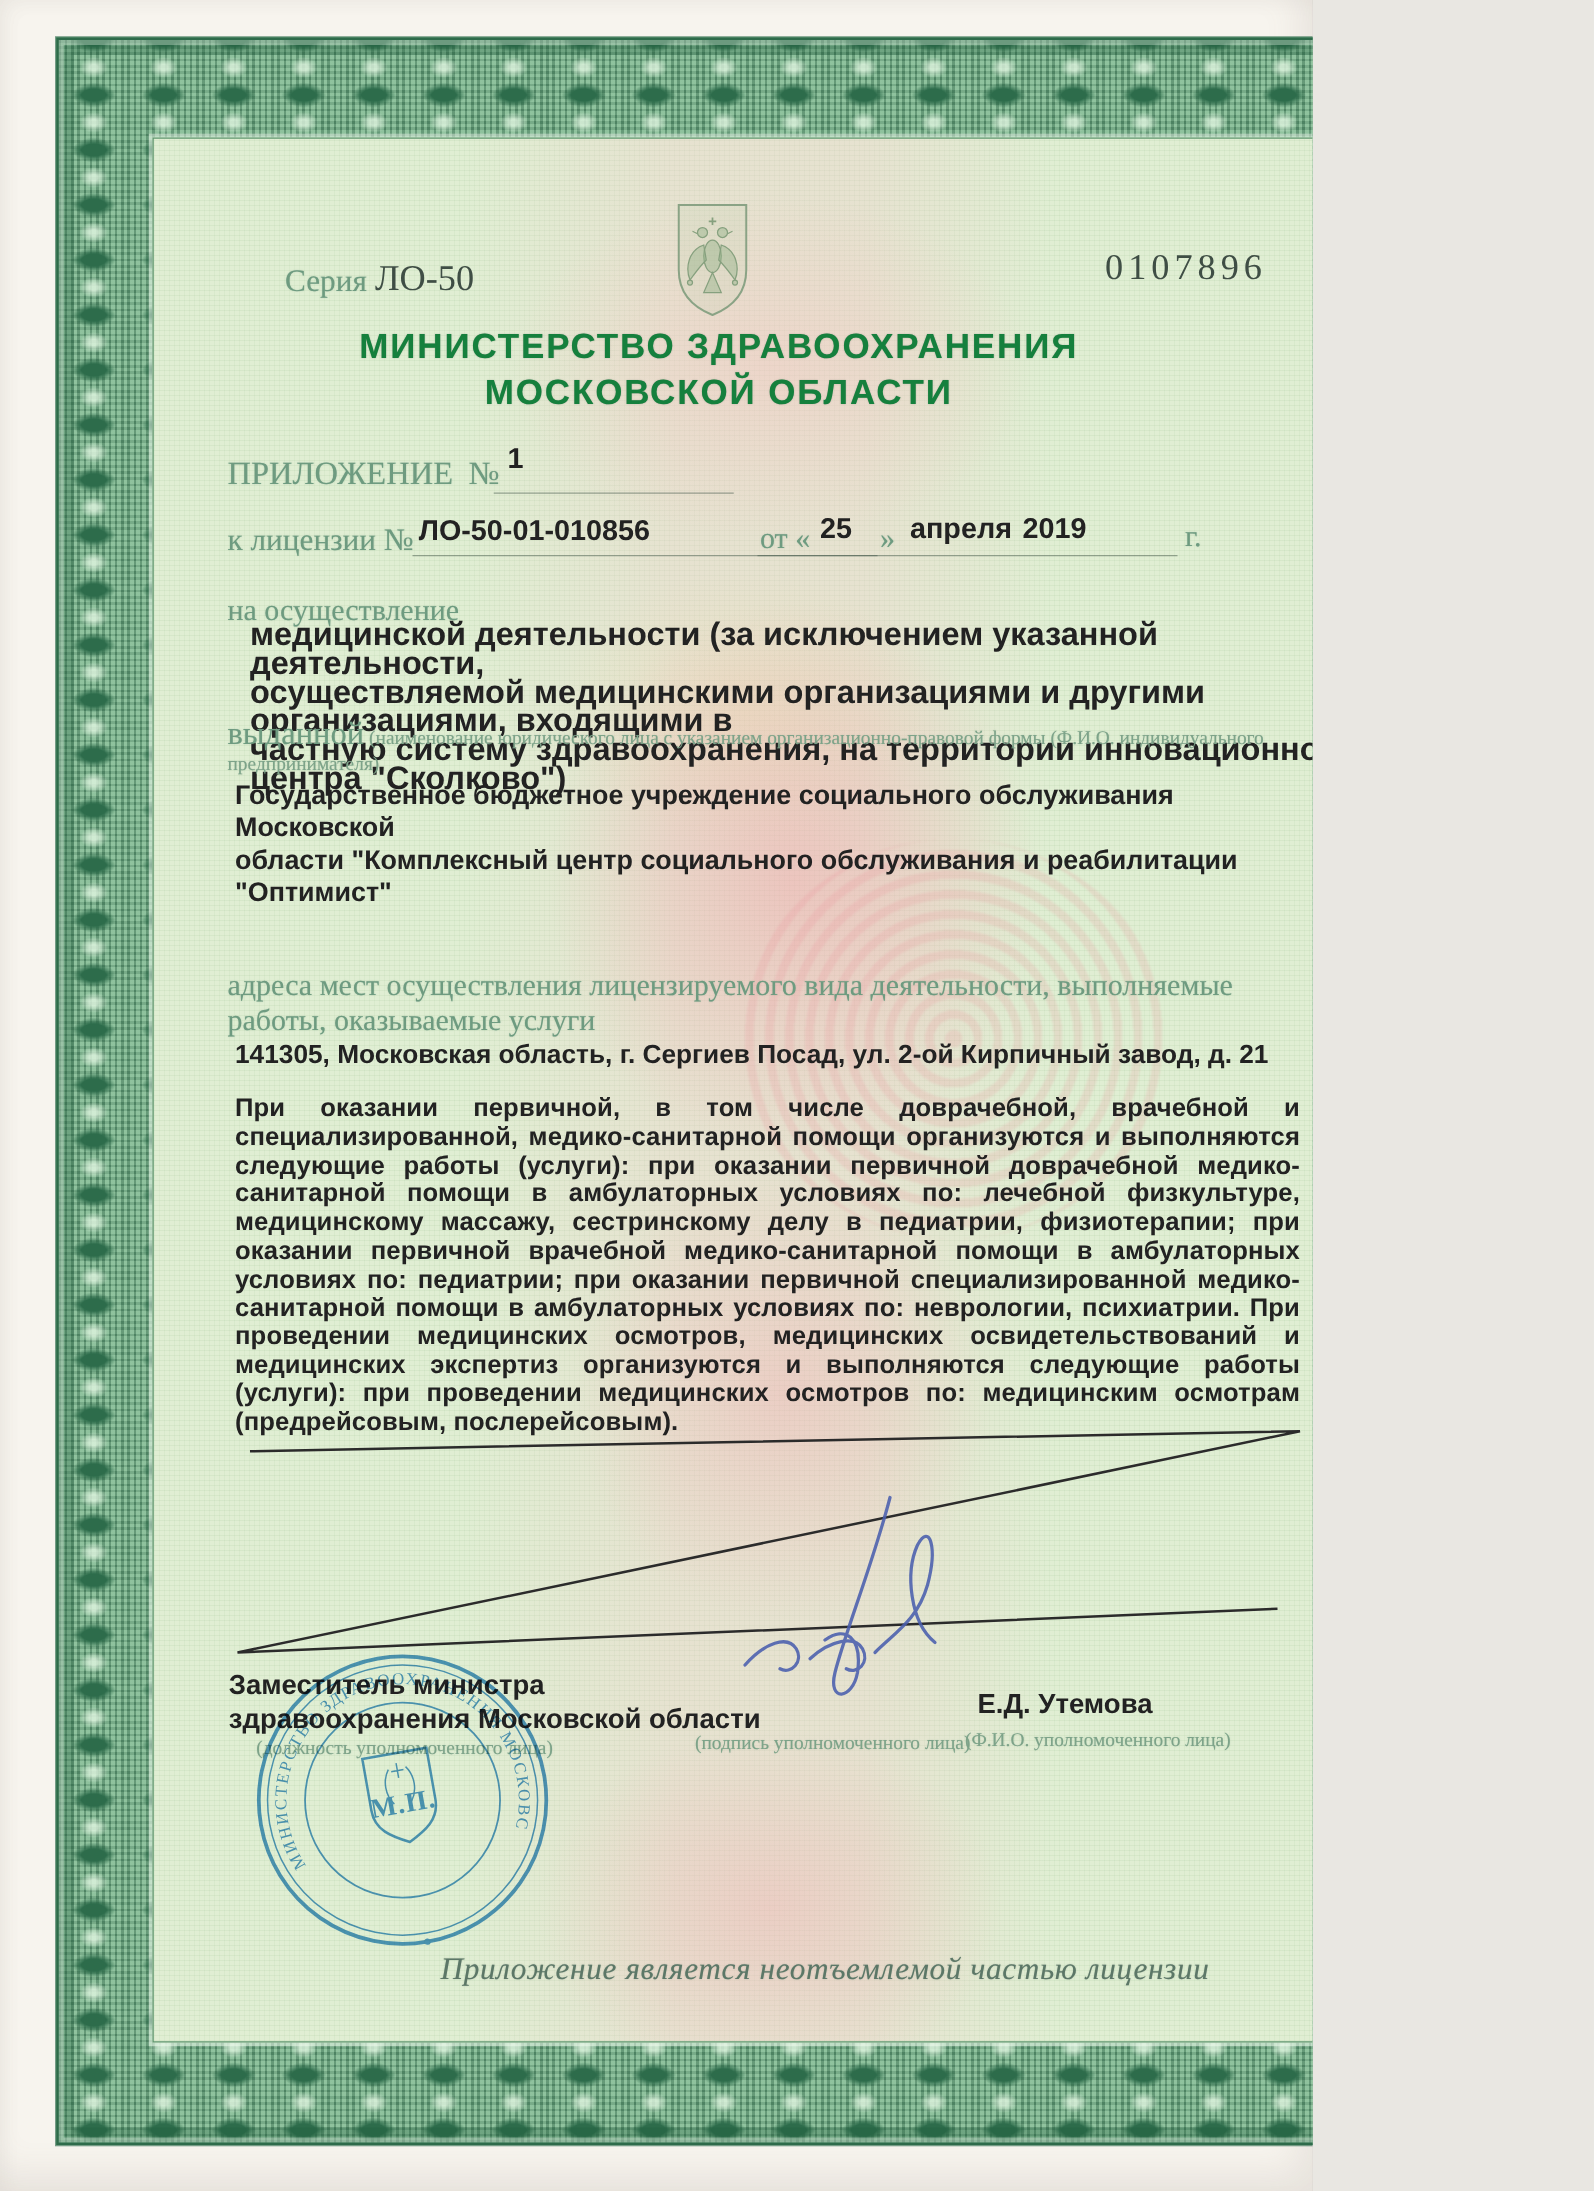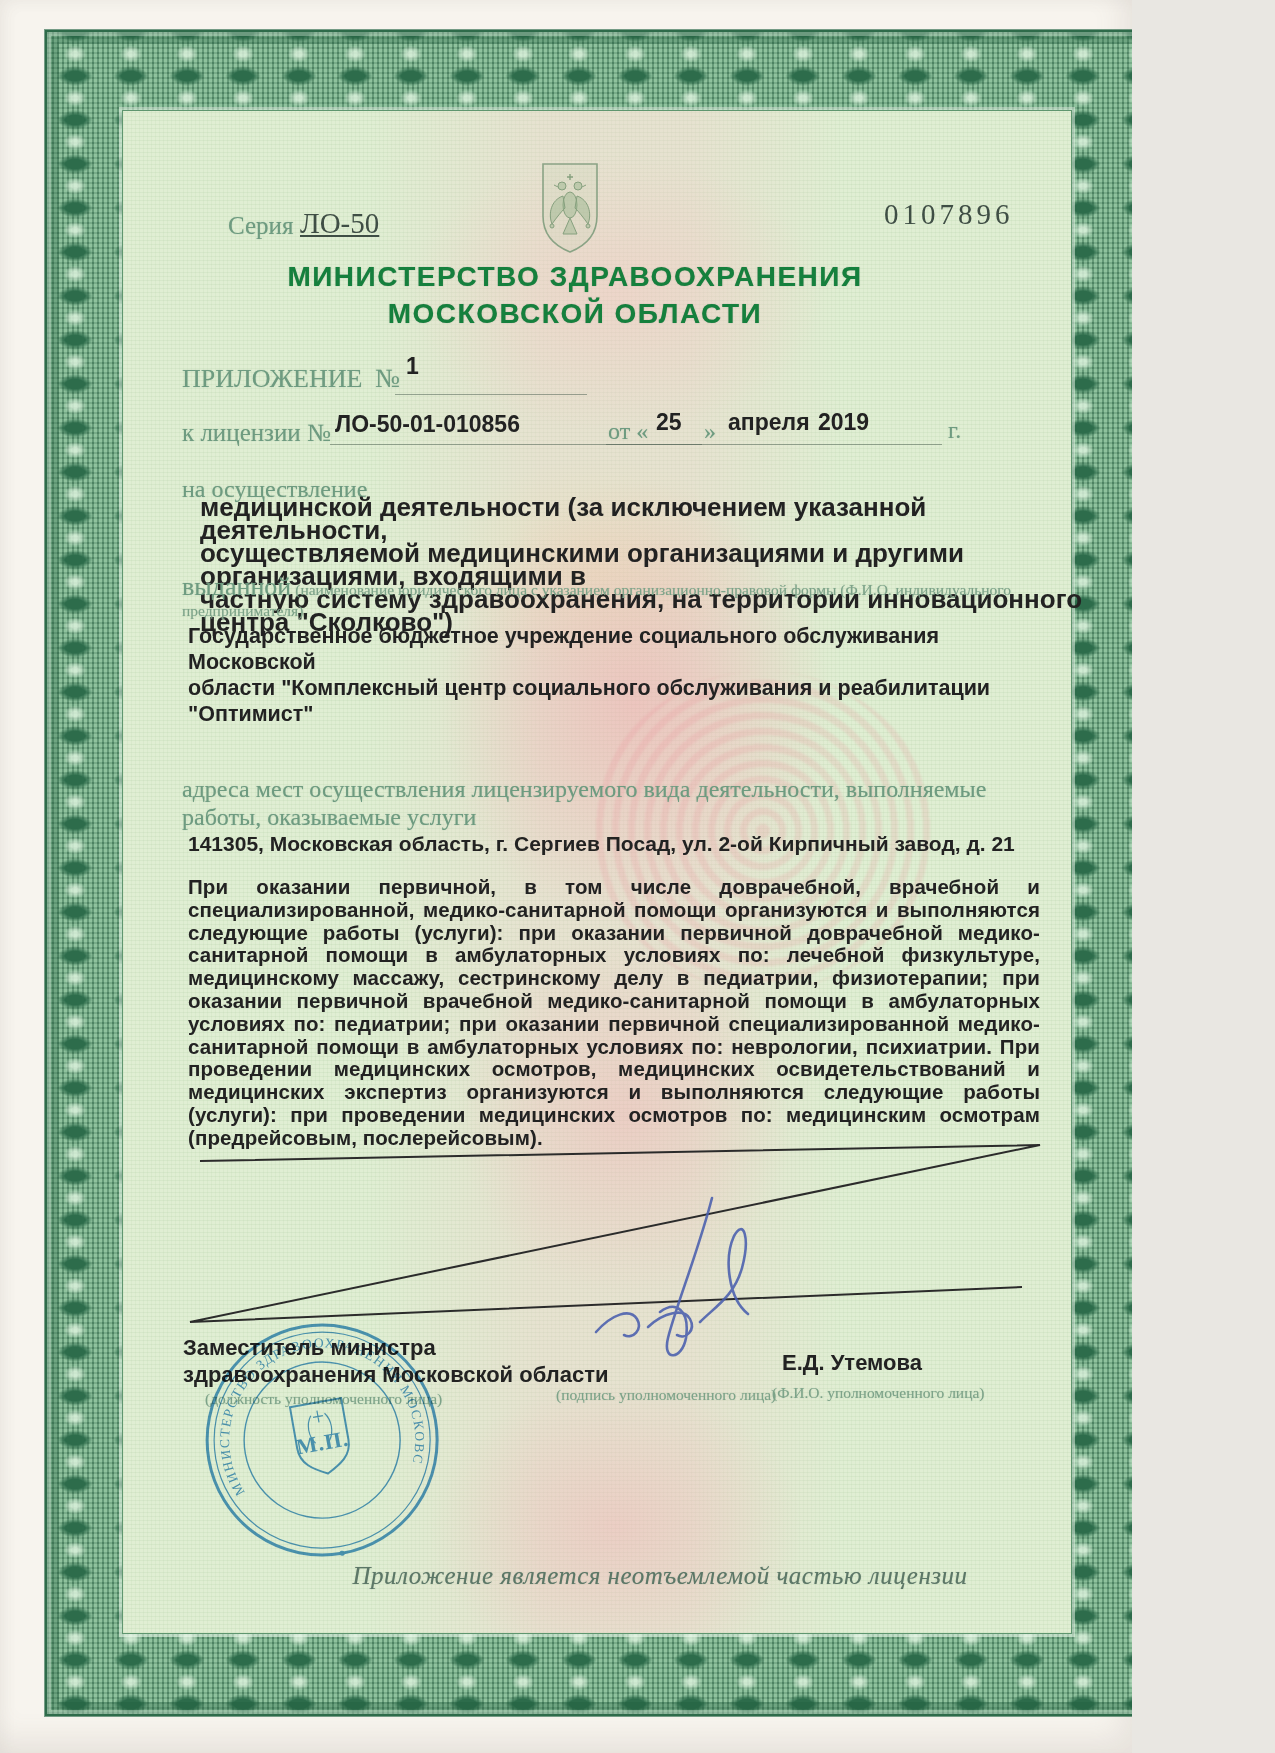--- a/index.html
+++ b/index.html
@@ -1,17 +1,17 @@
 <!DOCTYPE html>
 <html><head>
 <meta charset="utf-8">
 <style>
   html,body{margin:0;padding:0;background:#e9e7e2;}
   .page{
-    position:relative; width:1132px; height:1753px;
+    position:relative; width:1050px; height:1753px;
     background:#f7f4ee;
     overflow:hidden;
     font-family:"Liberation Serif", serif;
     box-shadow: inset -10px -14px 28px rgba(120,110,95,0.12), inset 6px 4px 14px rgba(0,0,0,0.03);
   }
   
   .frame{
     position:absolute; left:45px; top:30px; width:1100px; height:1682px;
     background-color:#7ab28c;
     background-image:
@@ -76,21 +76,21 @@
 <div class="page">
 
   <div class="frame"></div>
   <div class="frame">
       <div class="field">
     <div class="rosette"></div>
   </div>
     </div>
 
   <div class="abs green-lbl" style="left:228px; top:212px; font-size:25px;">Серия</div>
-  <div class="abs serifdark" style="left:300px; top:207px; font-size:29px; font-weight:500;text-decoration:underline;">ЛО-50</div>
+  <div class="abs serifdark" style="left:300px; top:207px; font-size:29px; font-weight:500;">ЛО-50</div>
 
   <div class="abs" style="left:536px; top:160px;">
     <svg width="68" height="96" viewBox="0 0 66 96">
       <path d="M6 4 H60 V56 C60 76 48 86 33 92 C18 86 6 76 6 56 Z" fill="rgba(190,210,175,0.18)" stroke="#8aa385" stroke-width="1.6"></path>
       <g stroke="#86a07e" fill="rgba(150,180,140,0.45)" stroke-width="1">
         <path d="M33 14 v6 M30 17 h6" stroke-width="1.4" fill="none"></path>
         <circle cx="25" cy="26" r="4"></circle>
         <circle cx="41" cy="26" r="4"></circle>
         <path d="M21 27 l-4 -2 M45 27 l4 -2" fill="none"></path>
         <ellipse cx="33" cy="45" rx="7" ry="13"></ellipse>

